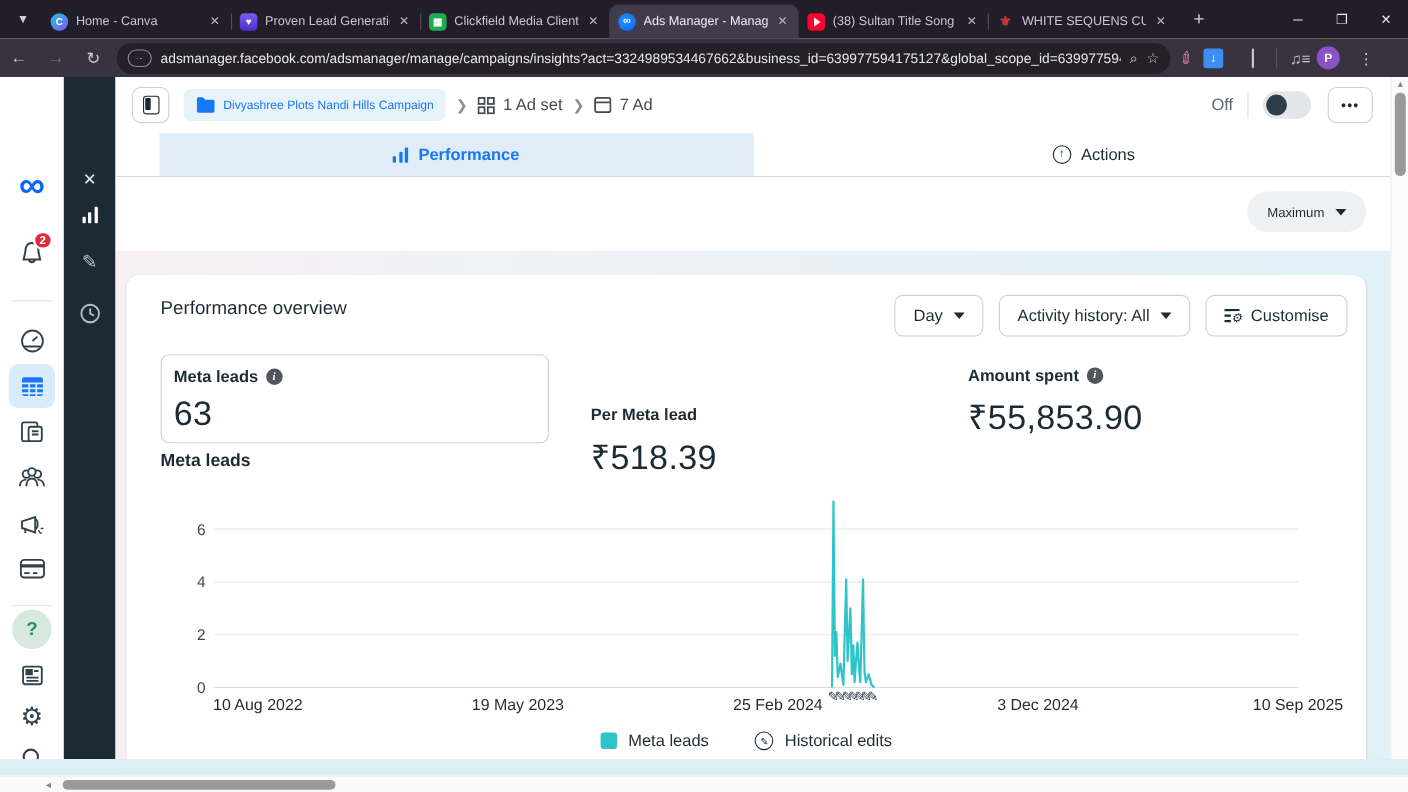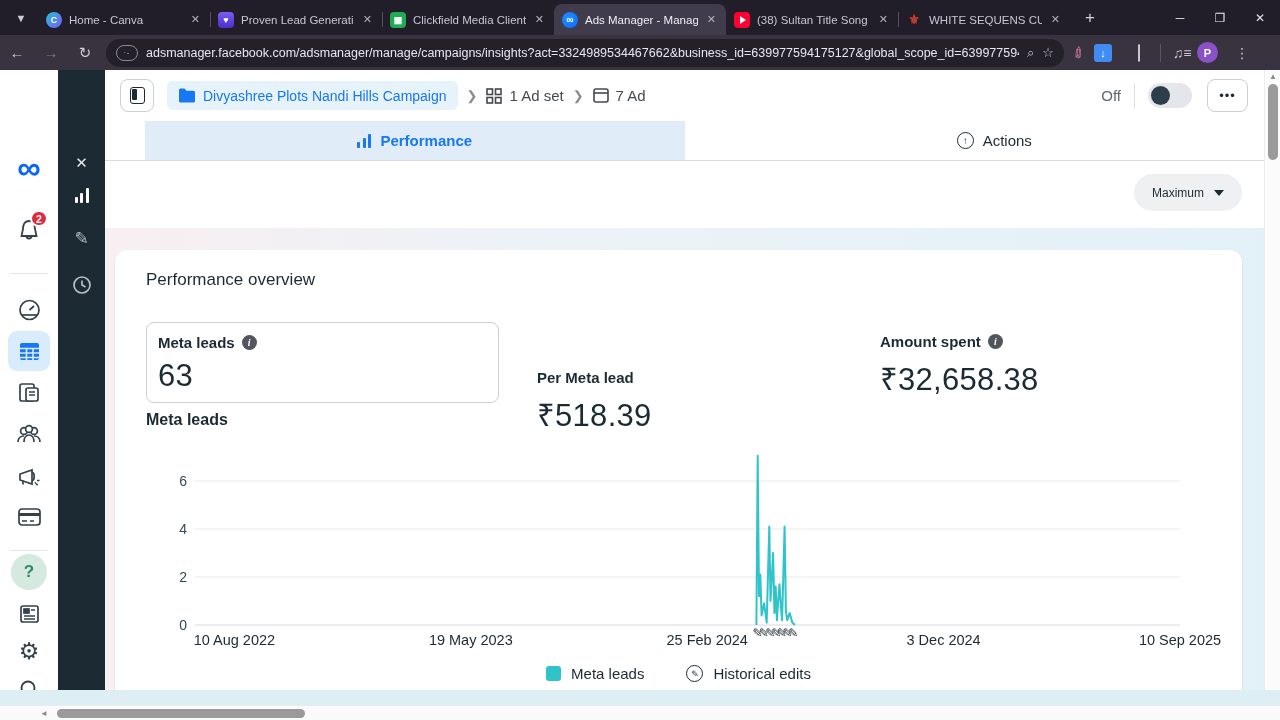--- a/index.html
+++ b/index.html
@@ -76,21 +76,21 @@
   
   #page-header { left:105px; top:70px; width:1159px; height:51px; background:#fff;
     display:flex; align-items:center; }
   #panel-toggle { width:34px; height:33px; margin-left:15px; border:1px solid #ccd0d5;
     border-radius:8px; display:flex; align-items:center; justify-content:center; }
   .panel-glyph { width:15px; height:17px; border:1.8px solid #1c2b33; border-radius:3px; position:relative; }
   .panel-glyph::before { content:""; position:absolute; left:1px; top:1px; width:5px; height:11px;
     background:#1c2b33; border-radius:1px; }
   #crumb-pill { margin-left:13px; height:29px; background:#e7f3fa; border-radius:6px;
     display:flex; align-items:center; gap:7px; padding:0 11px; color:#1877f2;
-    font-size:14px; }
+    font-size:11px; }
   .crumb-sep { color:#8a8d91; font-size:13px; margin:0 9px; }
   .crumb-item { display:flex; align-items:center; gap:7px; color:#444950; font-size:15px; }
   #hdr-right { margin-left:auto; display:flex; align-items:center; margin-right:16px; }
   #off-label { color:#606770; font-size:15px; }
   .hdr-div { width:1px; height:24px; background:#dadde1; margin:0 13px; }
   #toggle { width:44px; height:25px; border-radius:13px; background:#e4e6eb; position:relative; }
   #toggle .knob { position:absolute; left:3px; top:3px; width:19px; height:19px; border-radius:50%;
     background:#2c3e4a; }
   #more-btn { margin-left:15px; width:41px; height:33px; border:1px solid #ccd0d5; border-radius:8px;
     display:flex; align-items:center; justify-content:center; color:#1c2b33;
@@ -398,40 +398,58 @@
       <span>Maximum</span>
       <span class="caret"></span>
     </div>
   </div>
 
   <div id="content-bg" class="abs"></div>
   <div id="card" class="abs"></div>
 
   <div id="ov-title" class="abs">Performance overview</div>
 
+  <div id="ov-buttons" class="abs">
+    <div class="pill-btn">
+      <span>Day</span>
+      <span class="caret"></span>
+    </div>
+    <div class="pill-btn">
+      <span>Activity history: All</span>
+      <span class="caret"></span>
+    </div>
+    <div class="pill-btn">
+      <span class="cust-ic">
+          <i></i>
+          <i></i>
+          <i class="g"></i>
+        </span>
+      <span>Customise</span>
+    </div>
+  </div>
 
   <div id="metric-card-0" class="abs">
     <div class="metric-label">
       <span>Meta leads</span>
       <span class="info-dot">i</span>
     </div>
     <div class="metric-value">63</div>
   </div>
   <div id="metric-1" class="abs">
     <div class="metric-label">
       <span>Per Meta lead</span>
     </div>
     <div class="metric-value">₹518.39</div>
   </div>
   <div id="metric-2" class="abs">
     <div class="metric-label">
       <span>Amount spent</span>
       <span class="info-dot">i</span>
     </div>
-    <div class="metric-value">₹32,658.38</div>
+    <div class="metric-value">₹55,853.90</div>
   </div>
 
   <div id="chart-title" class="abs">Meta leads</div>
 
   <svg id="leads-chart" class="abs" style="left:140px; top:448px;" width="1104" height="210">
       <line x1="55" y1="177" x2="1040" y2="177" stroke="#d8dadf" stroke-width="1"></line>
       <text x="47" y="182" text-anchor="end" font-size="14" fill="#344854">0</text>
       <line x1="55" y1="129" x2="1040" y2="129" stroke="#e7e9ec" stroke-width="1"></line>
       <text x="47" y="134" text-anchor="end" font-size="14" fill="#344854">2</text>
       <line x1="55" y1="81" x2="1040" y2="81" stroke="#e7e9ec" stroke-width="1"></line>

